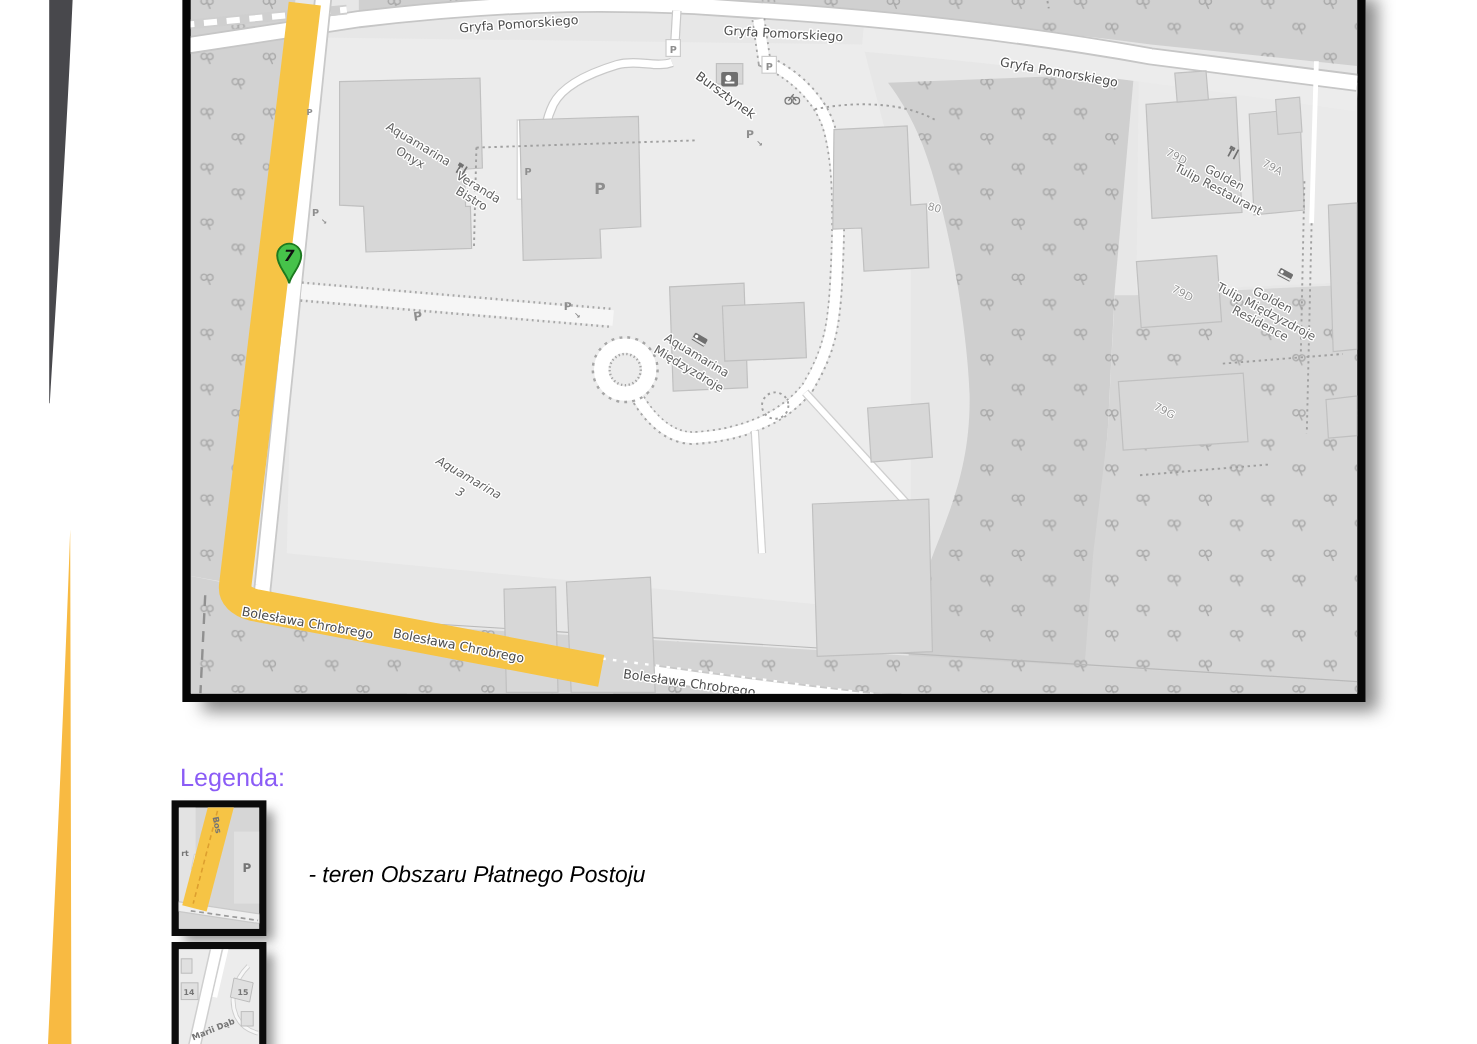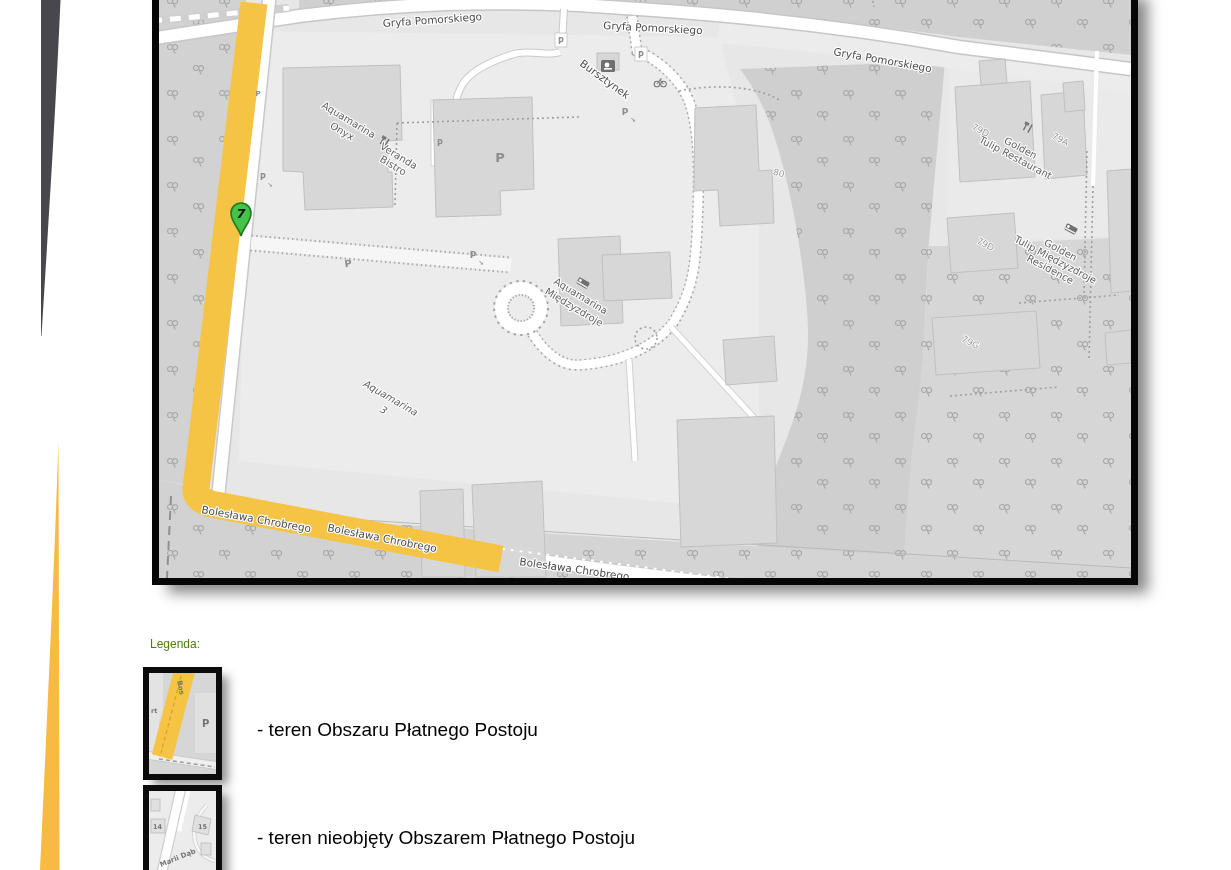--- a/index.html
+++ b/index.html
@@ -9,22 +9,22 @@
              border:7px solid #060606;box-sizing:border-box;background:#e7e7e7;
              box-shadow:13px 11px 13px -3px rgba(40,40,40,.55);}
   .map-frame svg{display:block;}
   .slbl{font-family:"DejaVu Sans",sans-serif;font-size:10.5px;fill:#4d4d4d;
         paint-order:stroke;stroke:#ffffff;stroke-width:2.4px;stroke-linejoin:round;}
   .plbl{font-family:"DejaVu Sans",sans-serif;font-size:10px;fill:#636363;text-anchor:middle;
         paint-order:stroke;stroke:#ffffff;stroke-width:2.2px;stroke-linejoin:round;}
   .blbl{font-family:"DejaVu Sans",sans-serif;font-size:9px;fill:#979797;text-anchor:middle;
         paint-order:stroke;stroke:#ffffff;stroke-width:1.6px;stroke-linejoin:round;}
   .pico{font-family:"DejaVu Sans",sans-serif;font-weight:bold;fill:#8e8e8e;text-anchor:middle;}
-  .legend-title{position:absolute;left:150px;top:637px;font-size:12px;color:#4d7c0f;text-align:right;}
-  .legend-text{position:absolute;left:257px;font-size:19px;color:#000;}
+  .legend-title{position:absolute;left:150px;top:637px;font-size:21px;color:#8b5cf6;text-align:right;}
+  .legend-text{position:absolute;left:257px;font-size:19px;color:#000;font-style:italic;}
   .thumb{position:absolute;left:143px;border:6px solid #0b0b0b;box-sizing:content-box;
          background:#dcdcdc;box-shadow:8px 7px 9px -2px rgba(40,40,40,.5);font-weight:bold;}
   .thumb svg{display:block;}
   .tlbl{font-family:"DejaVu Sans",sans-serif;fill:#757575;}
 </style>
 </head>
 <body>
 
 <div class="stage">
 
@@ -282,15 +282,14 @@
         <rect x="2" y="8" width="9" height="12"></rect>
         <rect x="2" y="28" width="14" height="14"></rect>
         <path d="M46,24 L62,28 L59,44 L43,40 Z"></path>
         <rect x="52" y="52" width="10" height="12"></rect>
       </g>
       <text class="tlbl" font-size="6.5" x="4" y="38">14</text>
       <text class="tlbl" font-size="6.5" x="49" y="38">15</text>
       <text class="tlbl" font-size="7" transform="translate(12,76) rotate(-22)">Marii Dąb</text>
     </svg>
   </div>
-  <div class="legend-text" style="top:827px;">- teren nieobjęty Obszarem Płatnego Postoju</div>
 
 </div>
 
 </body></html>

